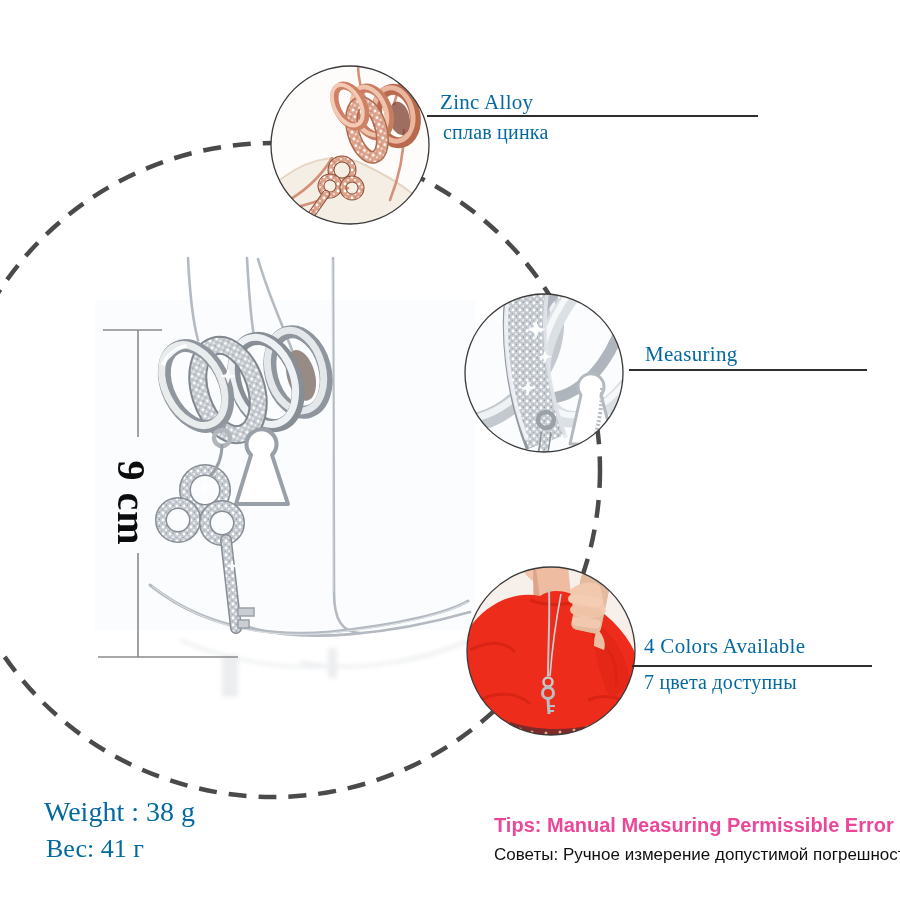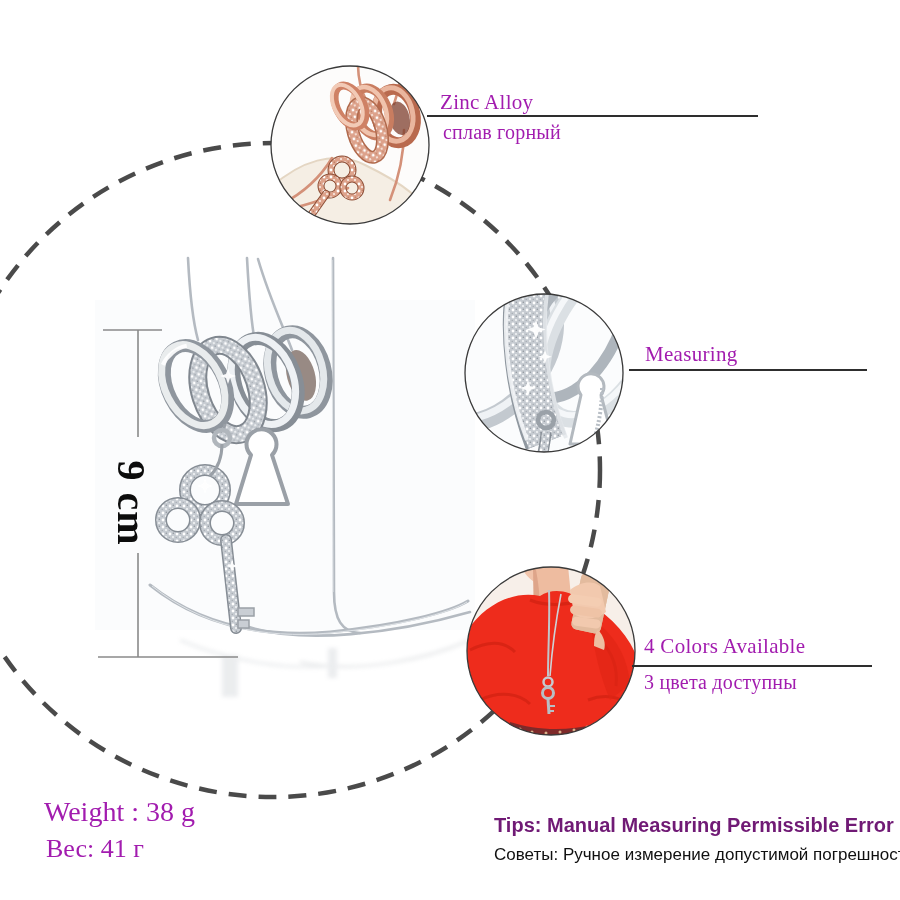--- a/index.html
+++ b/index.html
@@ -1,38 +1,38 @@
 <!DOCTYPE html>
 <html><head>
 <meta charset="utf-8">
 <style>
   html,body{margin:0;padding:0;background:#ffffff;}
   .stage{position:relative;width:900px;height:900px;background:#fff;overflow:hidden;
          font-family:"Liberation Serif", serif;}
   svg.scene{position:absolute;left:0;top:0;}
-  .lbl{position:absolute;color:#a21caf;white-space:nowrap;}
+  .lbl{position:absolute;color:#0369a1;white-space:nowrap;}
   .lt{font-size:21px;letter-spacing:.3px;}
   .ls{font-size:20px;letter-spacing:.2px;}
   .lline{position:absolute;height:2px;background:#2e2e2e;}
   .zinc-t{left:440px;top:90px;}
   .zinc-l{left:427px;top:115px;width:331px;}
   .zinc-s{left:443px;top:121px;}
   .rhine-t{left:645px;top:342px;}
   .rhine-l{left:629px;top:369px;width:238px;}
   .rhine-s{left:645px;top:376px;}
   .col-t{left:644px;top:634px;}
   .col-l{left:632px;top:665px;width:240px;}
   .col-s{left:644px;top:671px;}
   .measure-label{position:absolute;left:73px;top:481px;width:120px;height:44px;
      text-align:center;font-weight:700;font-size:40px;letter-spacing:1px;color:#0c0c0c;
      transform:rotate(90deg);}
   .weight-en{left:44px;top:796px;font-size:28px;}
   .weight-ru{left:46px;top:834px;font-size:26px;}
   .tips{font-family:"Liberation Sans", sans-serif;}
-  .tips-en{left:494px;top:814px;font-size:20px;font-weight:700;color:#701a75;}
+  .tips-en{left:494px;top:814px;font-size:20px;font-weight:700;color:#ec4899;}
   .tips-ru{left:494px;top:845px;font-size:17px;color:#101010;}
 </style>
 </head>
 <body>
 
 <div class="stage">
 
 <svg class="scene" width="900" height="900" viewBox="0 0 900 900">
   <defs>
     <pattern id="pave" width="7" height="7" patternUnits="userSpaceOnUse">
@@ -266,28 +266,28 @@
         <circle cx="574" cy="730" r="1.5"></circle>
             <circle cx="587" cy="727" r="1.5"></circle>
       </g>
     </g>
     <circle cx="551" cy="651" r="84" fill="none" stroke="#3a3a3a" stroke-width="1.3"></circle>
   </g>
 </svg>
 
 <div class="lbl lt zinc-t">Zinc Alloy</div>
 <div class="lline zinc-l"></div>
-<div class="lbl ls zinc-s">сплав горный</div>
+<div class="lbl ls zinc-s">сплав цинка</div>
 
 <div class="lbl lt rhine-t">Measuring</div>
 <div class="lline rhine-l"></div>
 
 <div class="lbl lt col-t">4 Colors Available</div>
 <div class="lline col-l"></div>
-<div class="lbl ls col-s">3 цвета доступны</div>
+<div class="lbl ls col-s">7 цвета доступны</div>
 
 <div class="measure-label">9 cm</div>
 
 <div class="lbl weight-en">Weight : 38 g</div>
 <div class="lbl weight-ru">Вес: 41 г</div>
 
 <div class="lbl tips tips-en">Tips: Manual Measuring Permissible Error</div>
 <div class="lbl tips tips-ru">Советы: Ручное измерение допустимой погрешности</div>
 
 </div>

